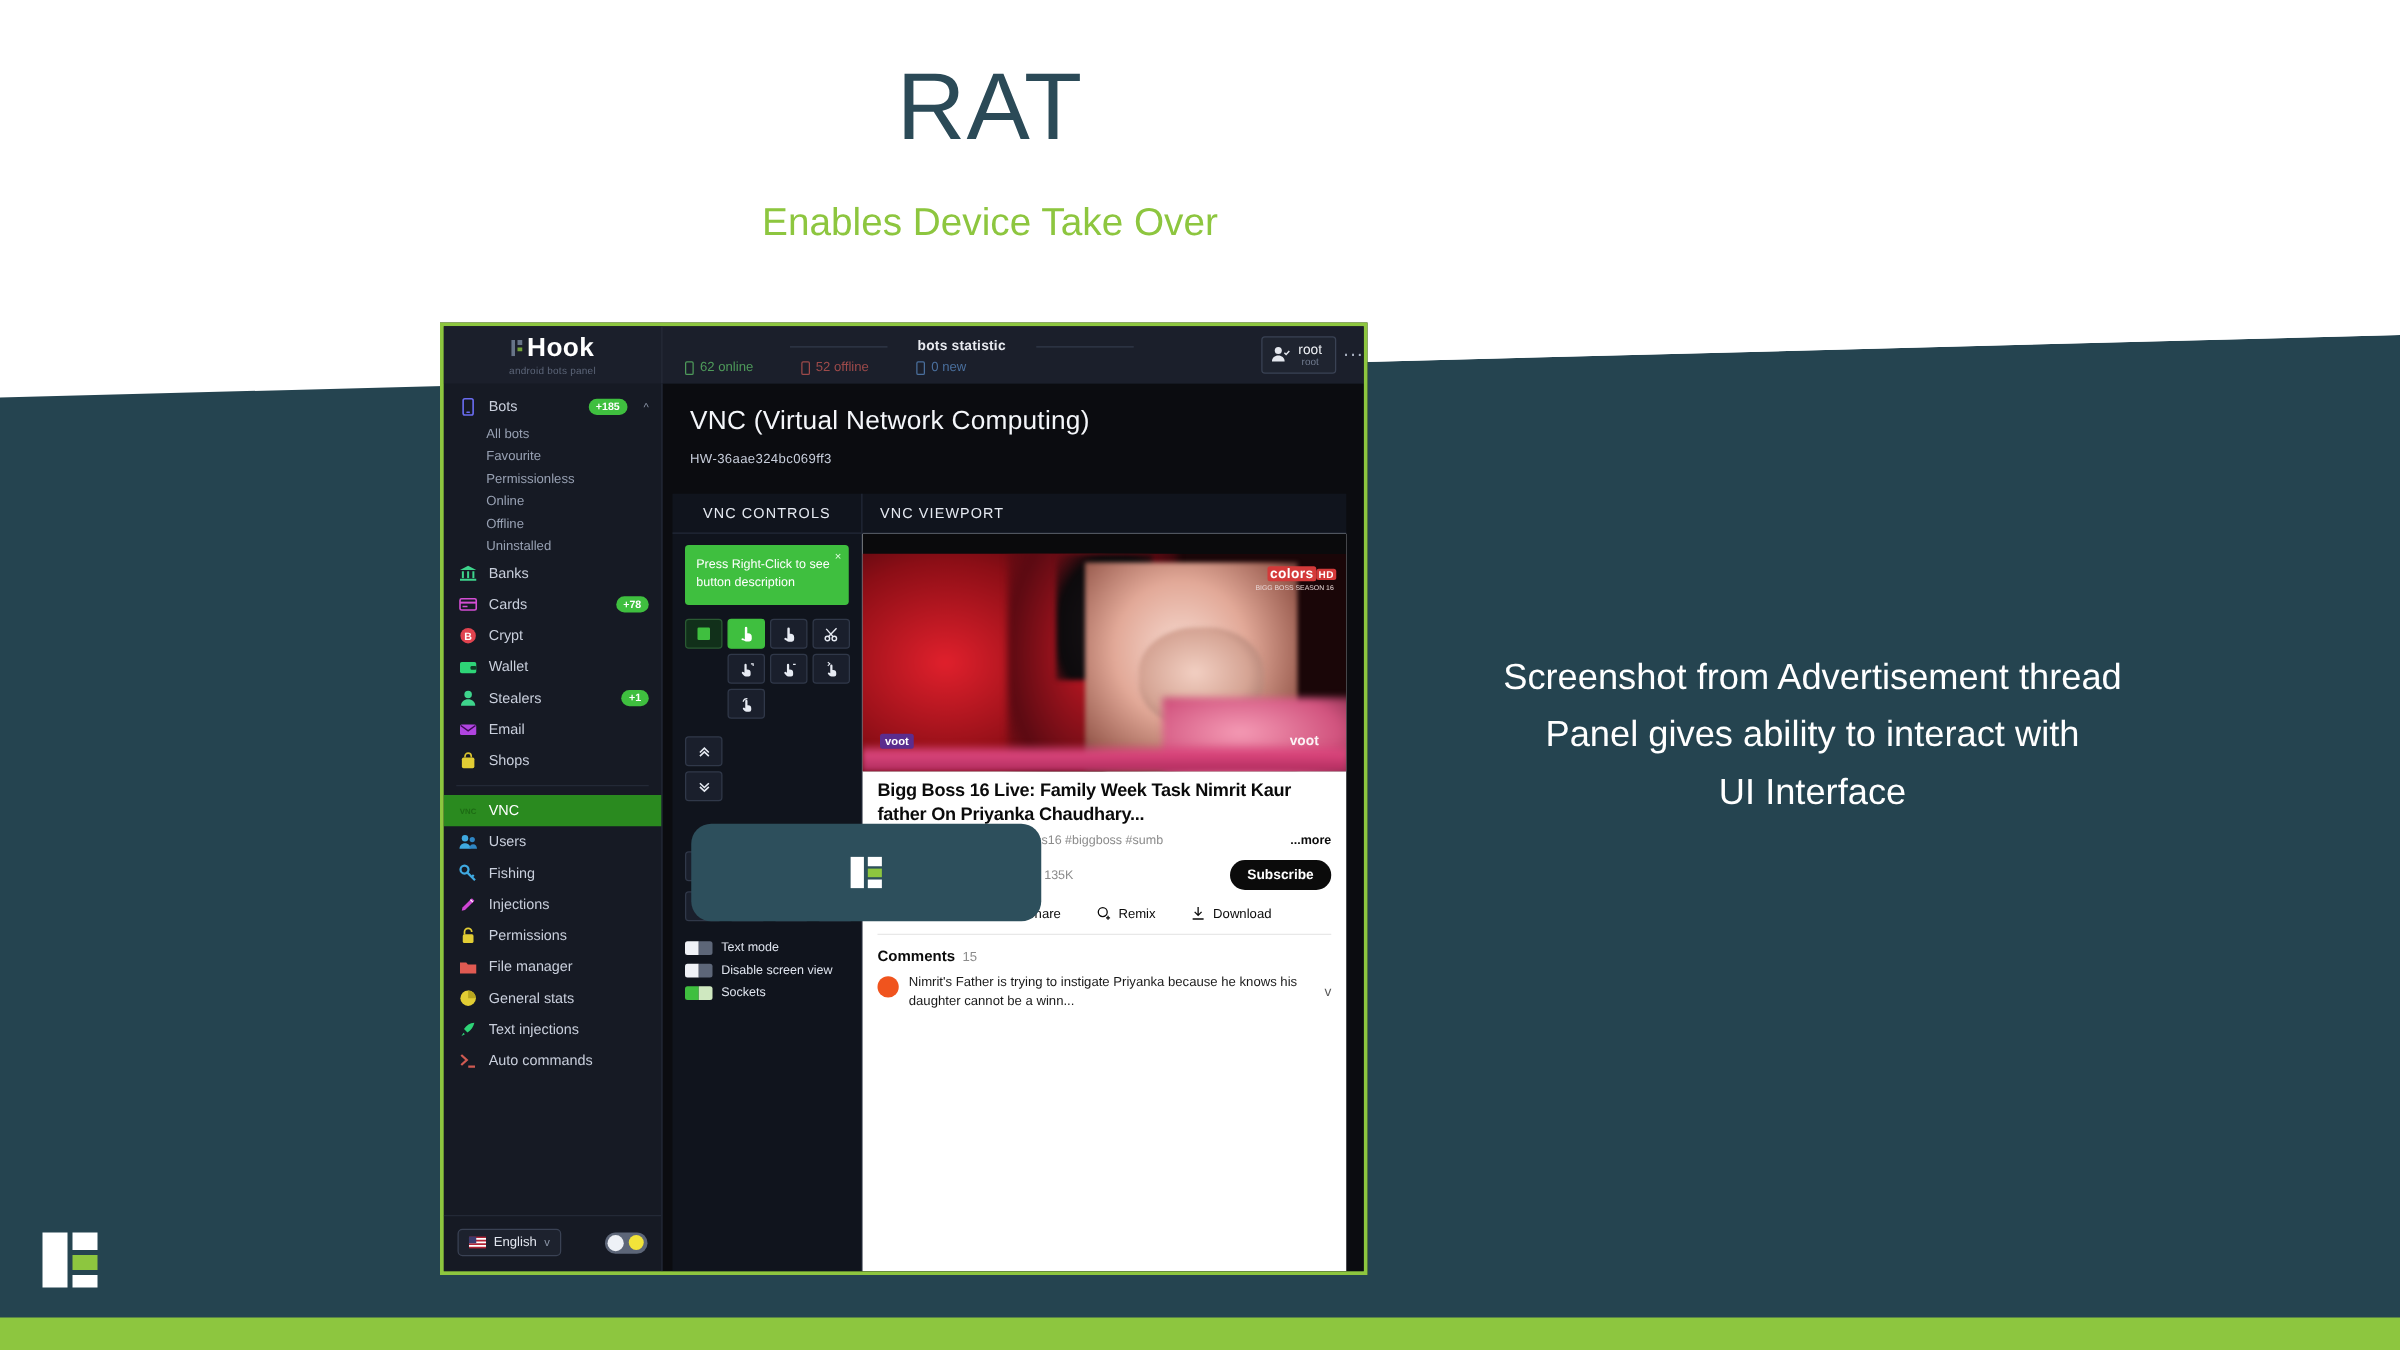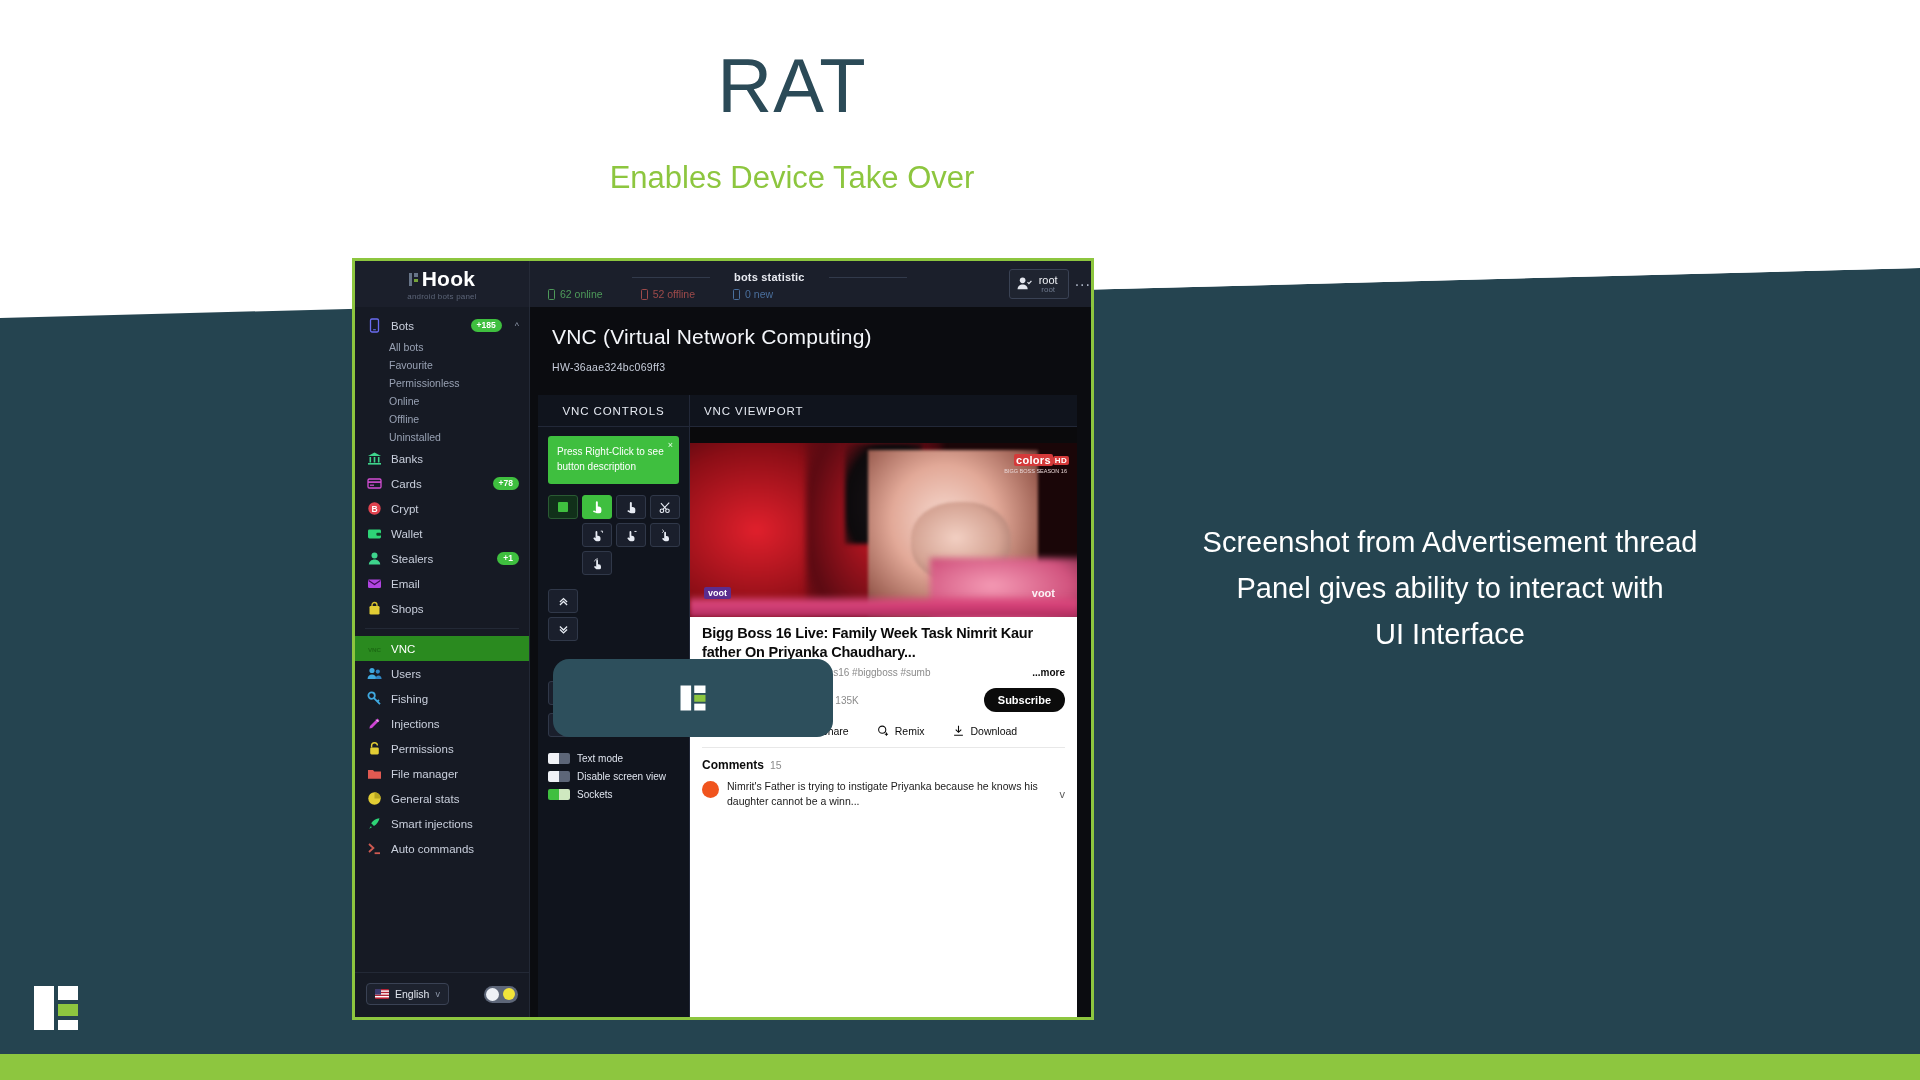--- a/index.html
+++ b/index.html
@@ -501,21 +501,21 @@
           <span class="nav-label">General stats</span>
         </div>
 
         <div class="nav-row">
           <span class="nav-ico">
             <svg viewBox="0 0 15 15">
                 <path d="M12.5 2.2c-3.6.2-6.3 2-8.3 5l2.8 2.8c3-2 4.8-4.7 5.5-7.8z" fill="#2ed477"></path>
                 <path d="M3.8 10.2l-1.6 2.6 2.7-1.5z" fill="#2ed477"></path>
               </svg>
           </span>
-          <span class="nav-label">Smart injections</span>
+          <span class="nav-label">Text injections</span>
         </div>
 
         <div class="nav-row">
           <span class="nav-ico">
             <svg viewBox="0 0 15 15">
                 <path d="M2 3l4.4 4-4.4 4" fill="none" stroke="#cf5a52" stroke-width="1.8"></path>
                 <path d="M7.6 12.2H13" stroke="#cf5a52" stroke-width="1.8"></path>
               </svg>
           </span>
           <span class="nav-label">Auto commands</span>

